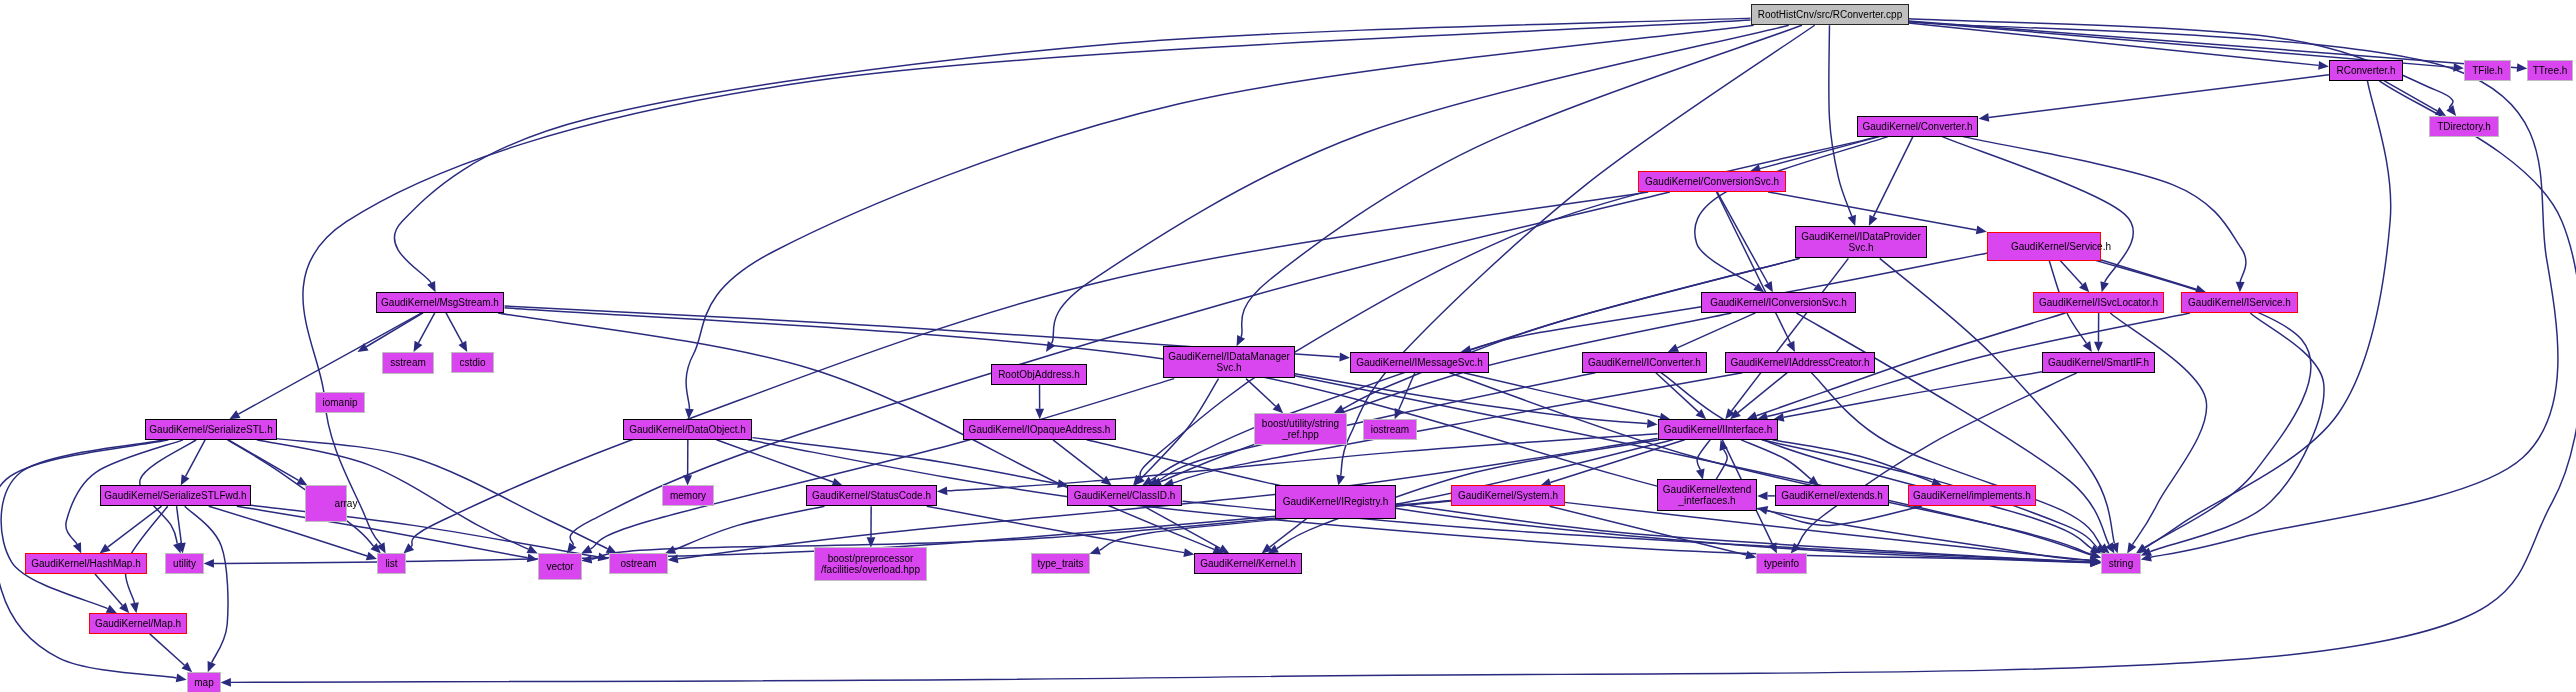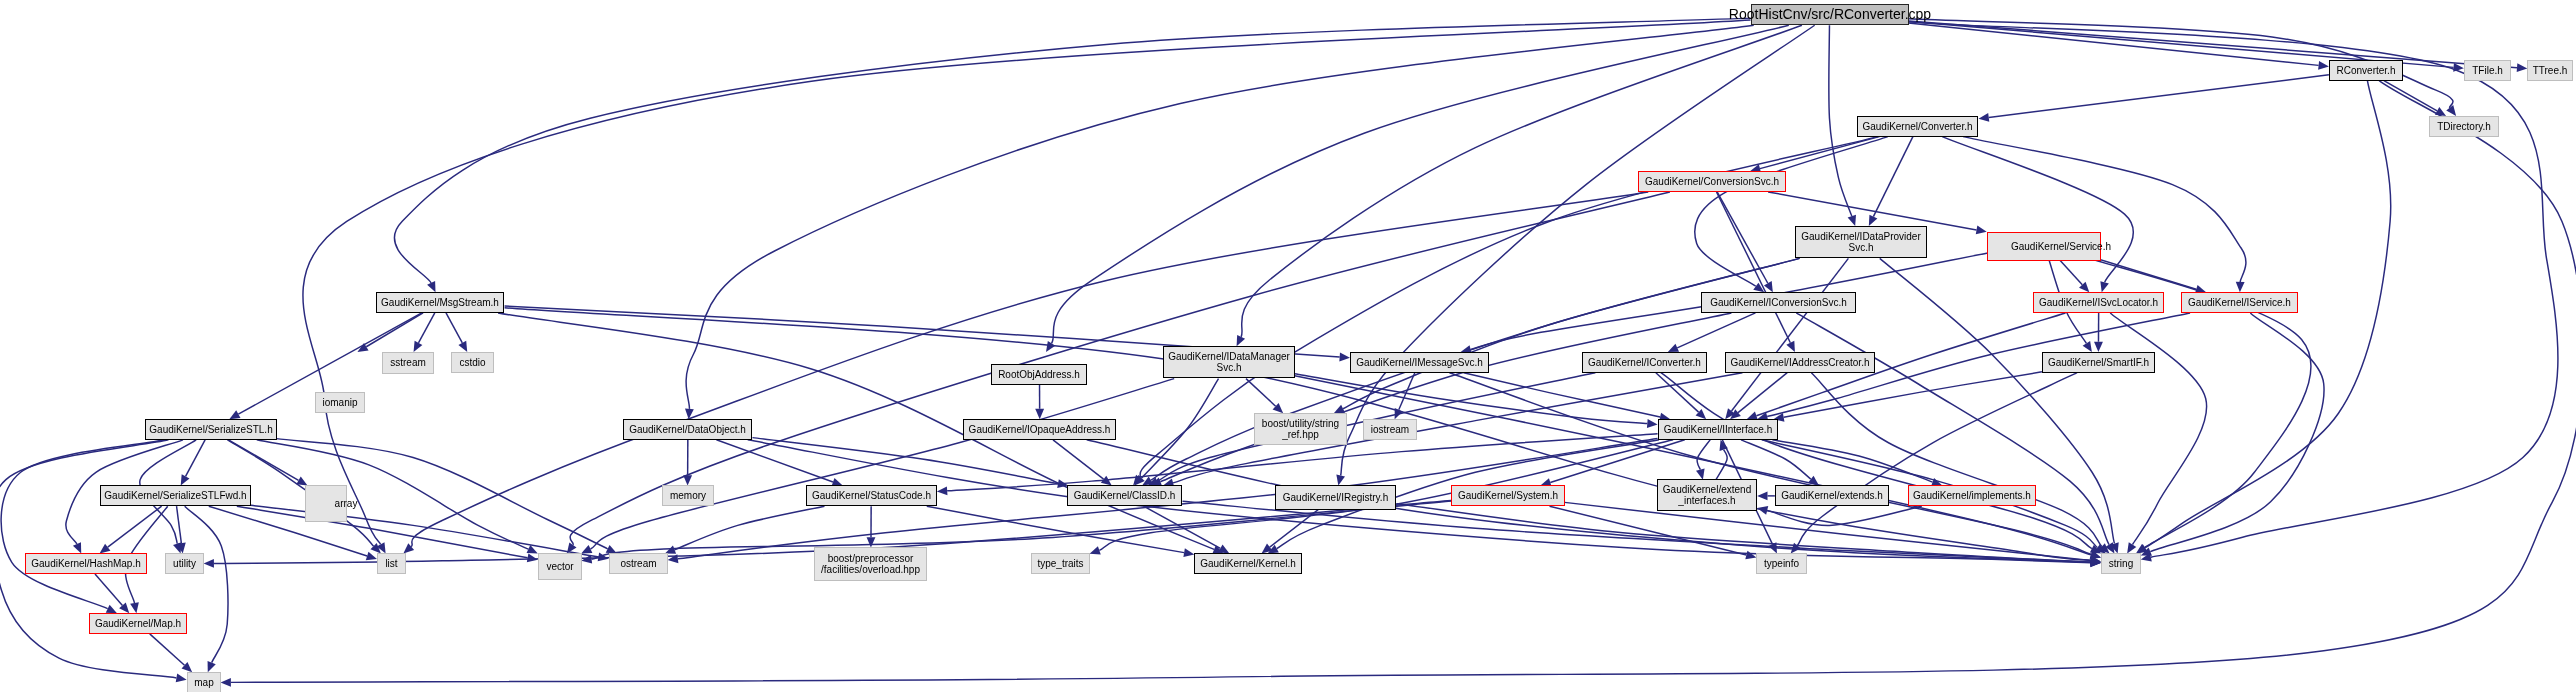--- a/index.html
+++ b/index.html
@@ -8,33 +8,33 @@
     width: 2576px;
     height: 693px;
     background: #ffffff;
     font-family: "Liberation Sans", "DejaVu Sans", sans-serif;
     overflow: hidden;
   }
   #edge-layer { position: absolute; left: 0; top: 0; }
   .node {
     position: absolute;
     box-sizing: border-box;
-    background: #e5e5e5;
+    background: #d946ef;
     border: 0.7px solid #000000;
     color: #000000;
     font-size: 10px;
     line-height: 11.4px;
     text-align: center;
     display: flex;
     align-items: center;
     justify-content: center;
     white-space: pre;
     z-index: 2;
   }
-  .node.root { background: #bfbfbf; border: 1.5px solid #262626; font-size: 14px; }
+  .node.root { background: #bfbfbf; border: 1.5px solid #262626; font-size: 10px; }
   .node.leaf { border: 0.7px solid #bebebe; }
   .node.truncated { border: 1.5px solid #ff0000; }
 </style>
 </head>
 <body>
 
 <div id="canvas" style="width: 2576px; height: 693px;">
   <svg id="edge-layer" width="2576" height="693" viewBox="0 0 3492 939">
       <path d="M2587,31.038514442916092 L3143.073909791413,88.40514887806876" fill="none" stroke="#2a2a7e" stroke-width="2"></path>
       <polygon points="3157,89.84181568088033 3142.4581954473506,94.37347325317742 3143.6896241354752,82.43682450296009" fill="#2a2a7e"></polygon>
@@ -299,21 +299,21 @@
       <div class="node header" style="left: 963px; top: 419px; width: 153px; height: 20.7px;">GaudiKernel/IOpaqueAddress.h</div>
       <div class="node leaf" style="left: 1254px; top: 413px; width: 93px; height: 32px;">boost/utility/string
 _ref.hpp</div>
       <div class="node leaf" style="left: 1363px; top: 419px; width: 54px; height: 20.7px;">iostream</div>
       <div class="node header" style="left: 1658px; top: 419px; width: 120px; height: 20.7px;">GaudiKernel/IInterface.h</div>
       <div class="node header" style="left: 100px; top: 485px; width: 151px; height: 20.7px;">GaudiKernel/SerializeSTLFwd.h</div>
       <div class="node leaf" style="left: 305px; top: 485px; width: 40px; height: 37px; padding-left: 40px;">array</div>
       <div class="node leaf" style="left: 662px; top: 485px; width: 52px; height: 20.7px;">memory</div>
       <div class="node header" style="left: 806px; top: 485px; width: 131px; height: 20.7px;">GaudiKernel/StatusCode.h</div>
       <div class="node header" style="left: 1067px; top: 485px; width: 115px; height: 20.7px;">GaudiKernel/ClassID.h</div>
-      <div class="node header" style="left: 1275px; top: 485px; width: 121px; height: 25px;">GaudiKernel/IRegistry.h</div>
+      <div class="node header" style="left: 1275px; top: 485px; width: 121px; height: 34px;">GaudiKernel/IRegistry.h</div>
       <div class="node truncated" style="left: 1451px; top: 485px; width: 114px; height: 20.7px;">GaudiKernel/System.h</div>
       <div class="node header" style="left: 1657px; top: 479px; width: 100px; height: 32px;">GaudiKernel/extend
 _interfaces.h</div>
       <div class="node header" style="left: 1775px; top: 485px; width: 114px; height: 20.7px;">GaudiKernel/extends.h</div>
       <div class="node truncated" style="left: 1908px; top: 485px; width: 128px; height: 20.7px;">GaudiKernel/implements.h</div>
       <div class="node truncated" style="left: 25px; top: 553px; width: 122px; height: 20.7px;">GaudiKernel/HashMap.h</div>
       <div class="node leaf" style="left: 165px; top: 553px; width: 39px; height: 20.7px;">utility</div>
       <div class="node leaf" style="left: 377px; top: 553px; width: 29px; height: 20.7px;">list</div>
       <div class="node leaf" style="left: 538px; top: 553px; width: 44px; height: 27px;">vector</div>
       <div class="node leaf" style="left: 609px; top: 553px; width: 59px; height: 20.7px;">ostream</div>

